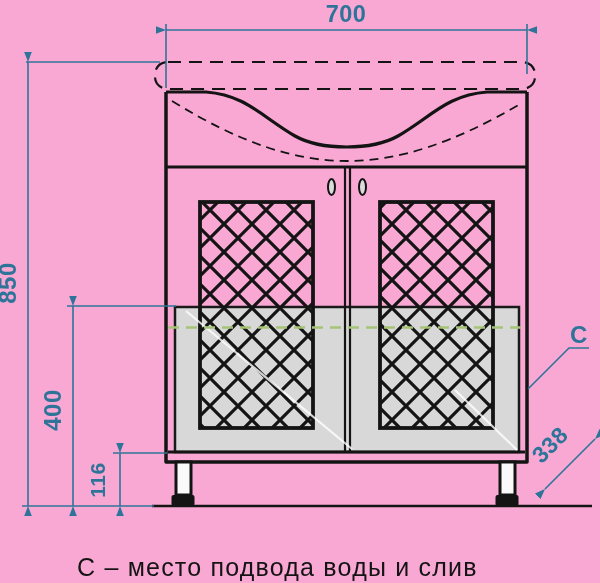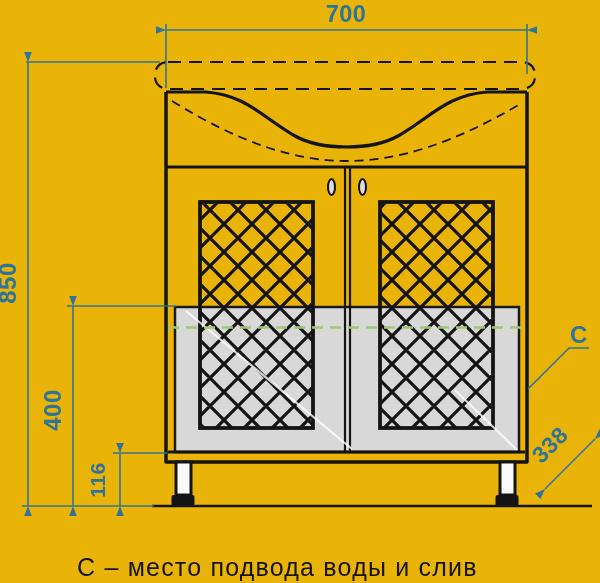--- a/index.html
+++ b/index.html
@@ -1,16 +1,16 @@
 <!DOCTYPE html>
 <html><head>
 <meta charset="utf-8">
 <style>
   html,body{margin:0;padding:0;background:#fafafa;}
-  .canvas{position:relative;width:600px;height:583px;background:#eab308;overflow:hidden;
+  .canvas{position:relative;width:600px;height:583px;background:#f9a8d4;overflow:hidden;
           font-family:"Liberation Sans",sans-serif;}
   svg{display:block;}
   svg text{font-family:"Liberation Sans",sans-serif;}
   .draw{stroke:#141414;fill:none;stroke-linecap:butt;stroke-linejoin:round;}
   .dim{stroke:#2e7499;fill:none;stroke-width:1.6;}
   .dim-text{fill:#2e7499;stroke:none;font-weight:bold;letter-spacing:0.5px;}
   .caption-text{fill:#141414;stroke:none;letter-spacing:0.5px;}
 </style>
 </head>
 <body>

